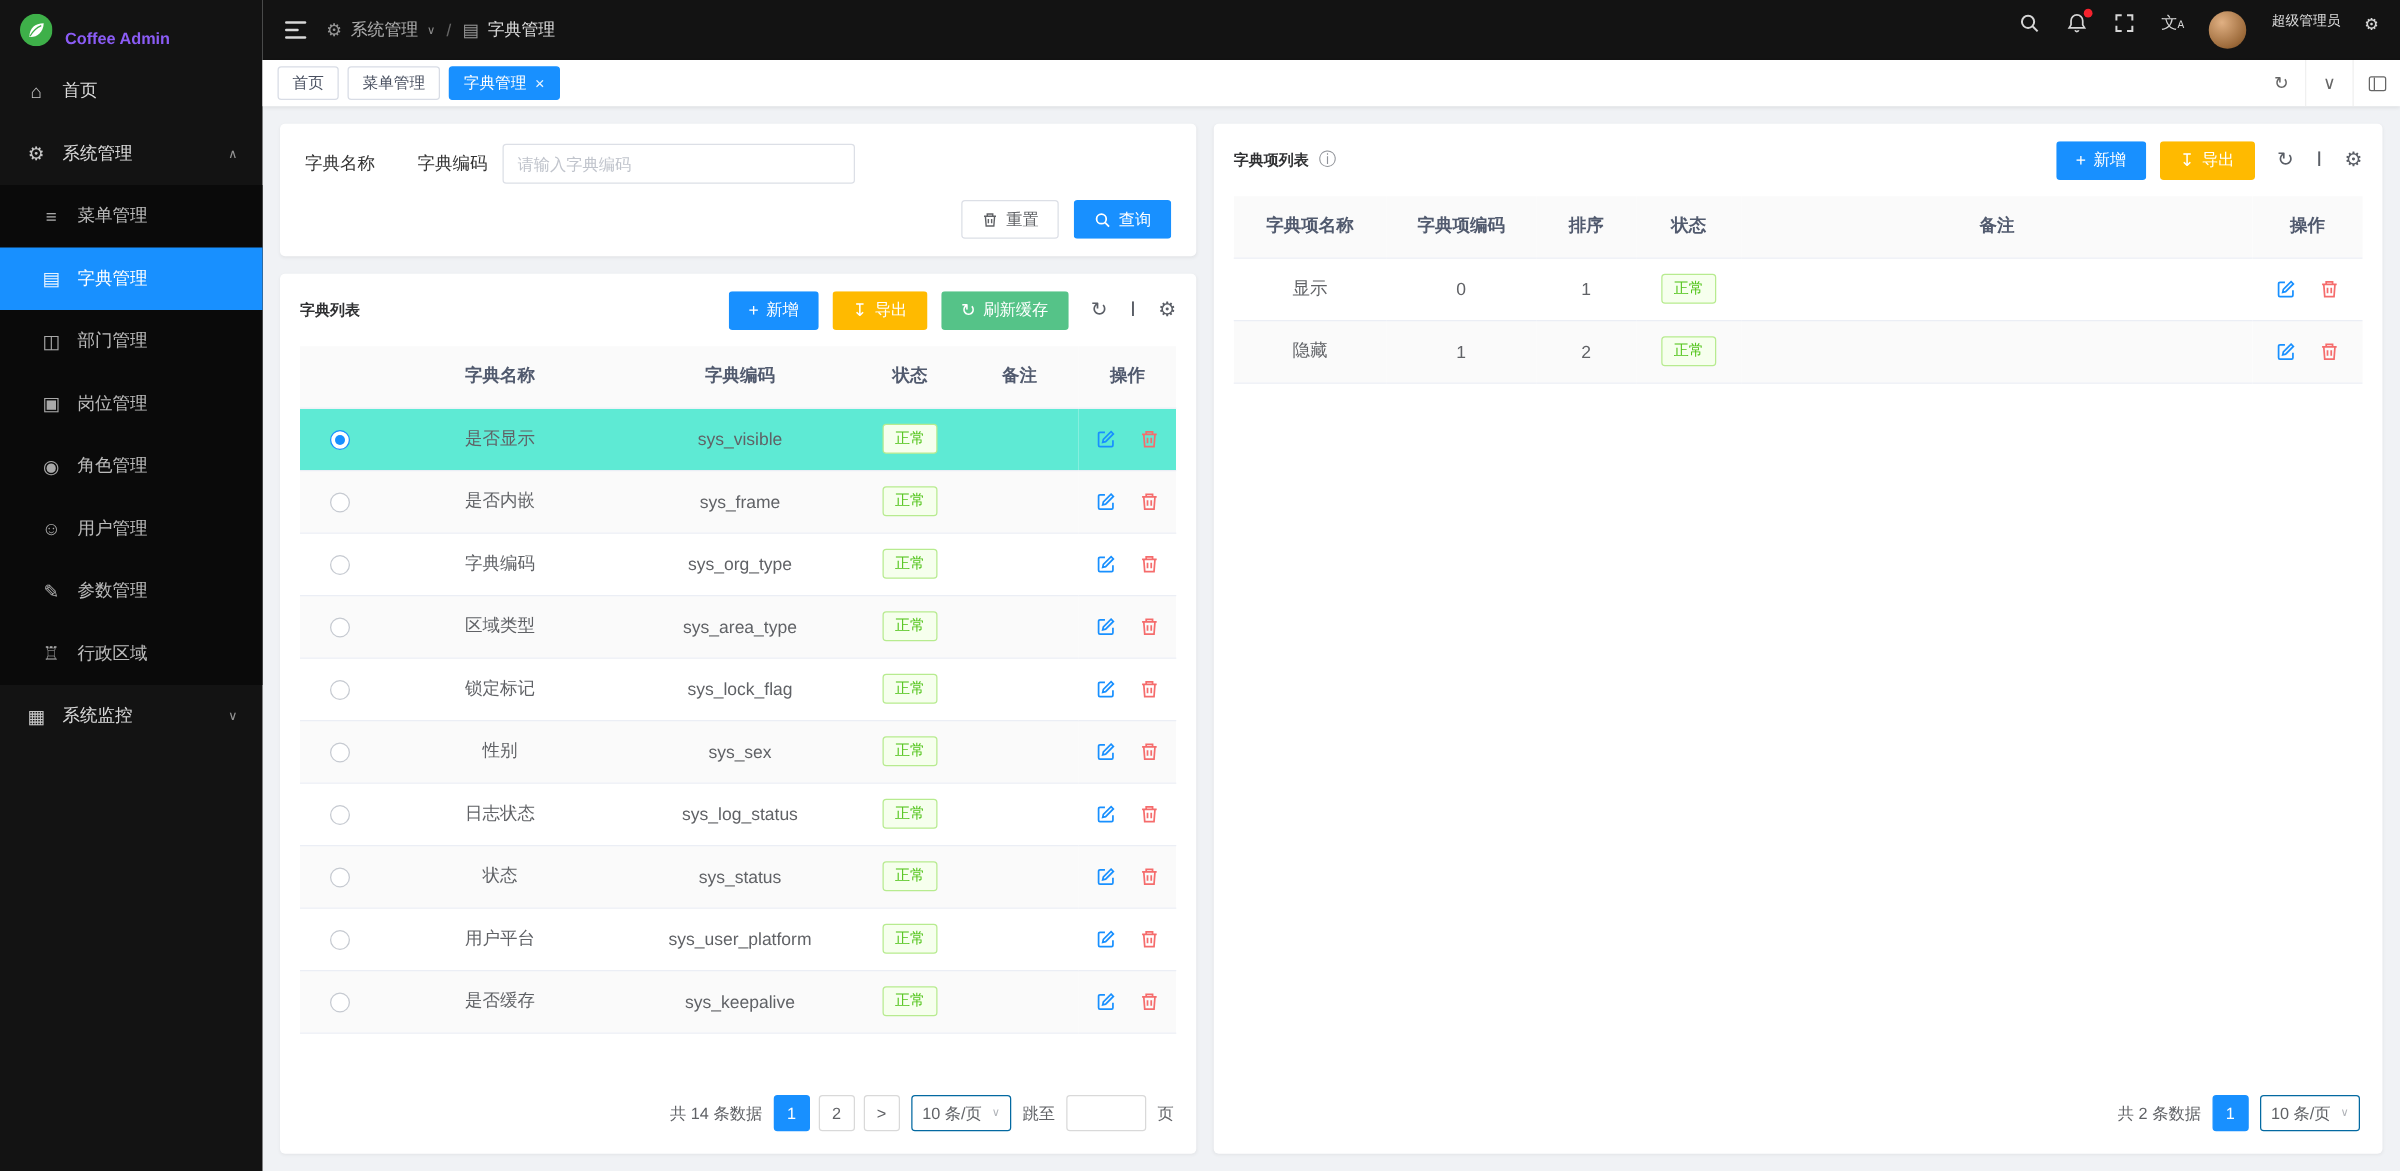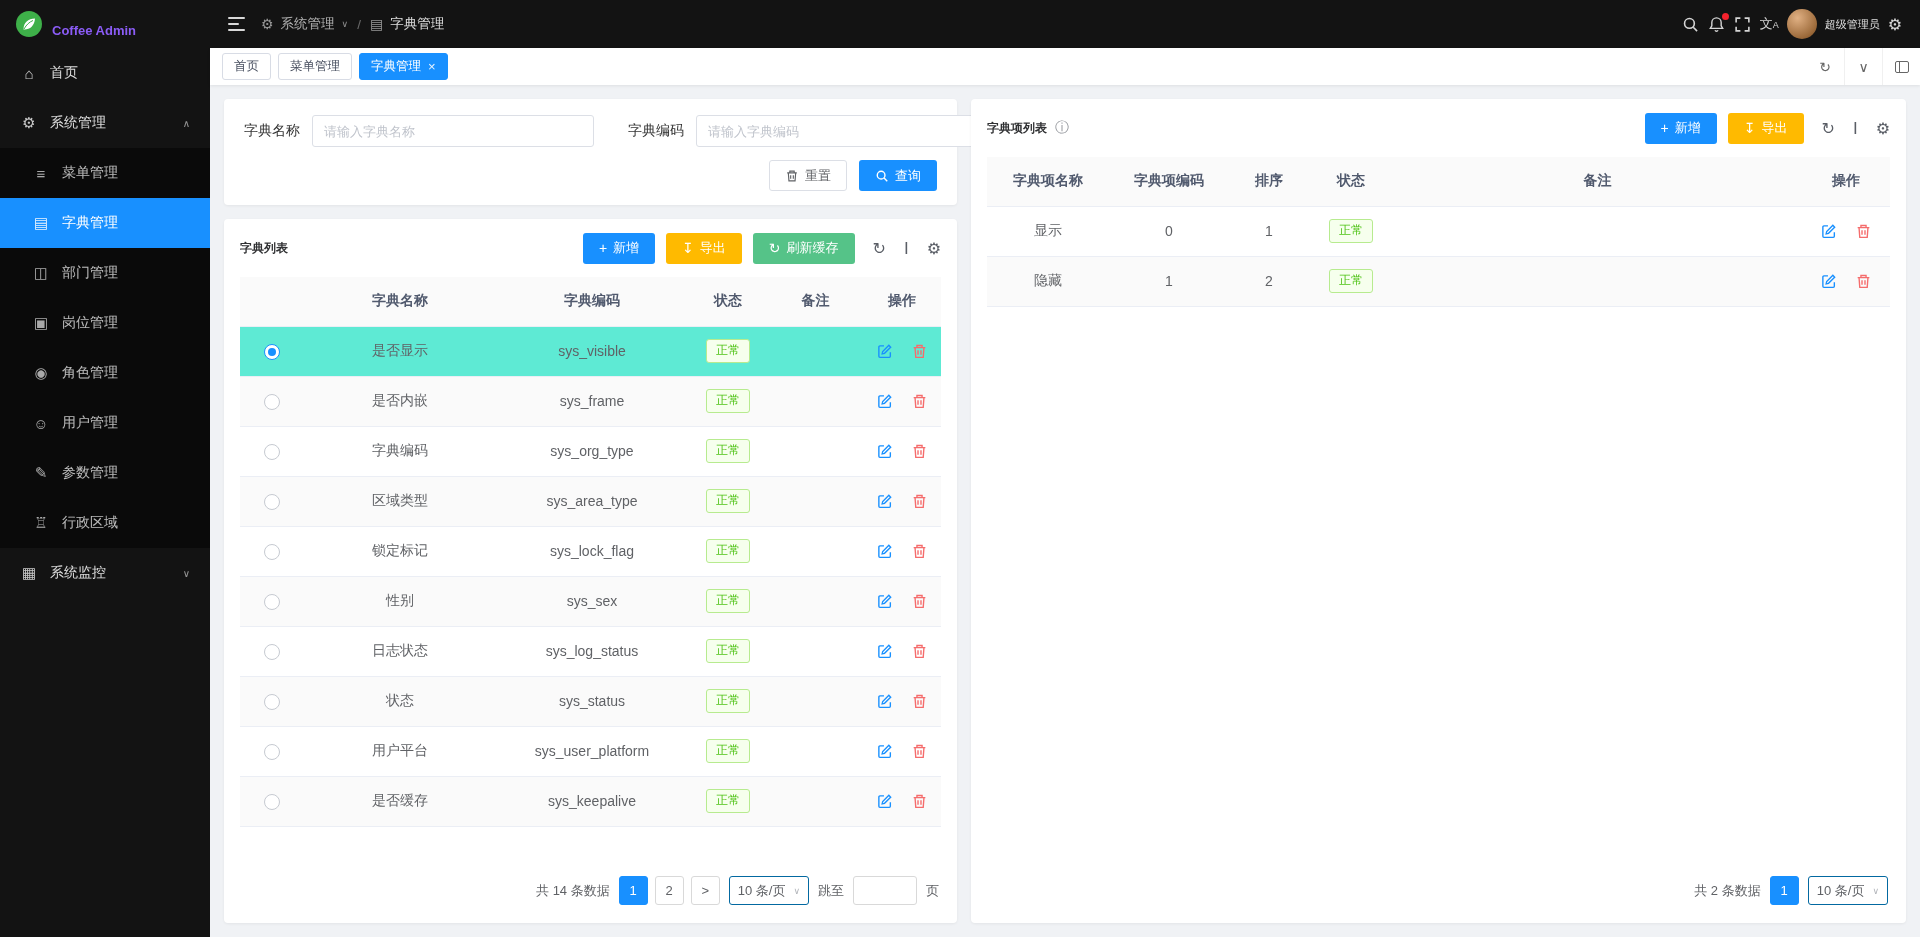--- a/index.html
+++ b/index.html
@@ -29,21 +29,21 @@
   
   .topbar { height:48px; flex-shrink:0; background:#131313; display:flex; align-items:center; padding:0 18px; gap:16px; color:rgba(255,255,255,.65); }
   .hamburger { display:inline-flex; flex-direction:column; gap:4px; cursor:pointer; }
   .hamburger i { display:block; width:17px; height:2px; background:#d8d8d8; border-radius:1px; }
   .hamburger i.short { width:11px; }
   .breadcrumb { display:flex; align-items:center; gap:7px; font-size:13.5px; }
   .bc-ic { font-size:14px; opacity:.85; }
   .bc-caret { font-size:9px; opacity:.8; }
   .bc-sep { opacity:.55; margin:0 2px; }
   .bc-current { color:rgba(255,255,255,.85); }
-  .topbar-right { margin-left:auto; display:flex; align-items:center; gap:8px; color:#d6d6d6; }
+  .topbar-right { margin-left:auto; display:flex; align-items:flex-start; gap:20px; color:#d6d6d6;font-family:Liberation Mono, monospace; }
   .tb-ic { width:18px; height:18px; display:inline-flex; align-items:center; justify-content:center; cursor:pointer; position:relative; }
   .tb-ic svg { width:17px; height:17px; stroke:#d6d6d6; }
   .bell-dot { position:absolute; top:-2px; right:-3px; width:7px; height:7px; border-radius:50%; background:#f5222d; }
   .trans { font-size:13px; cursor:pointer; color:#d6d6d6; letter-spacing:0; }
   .trans small { font-size:9px; }
   .avatar { width:30px; height:30px; border-radius:50%; background:radial-gradient(circle at 35% 30%, #e0b083, #9c6a3a 70%, #6e441d); cursor:pointer; flex-shrink:0; }
   .username { color:rgba(255,255,255,.85); font-size:11px; white-space:nowrap; }
   .tb-gear { font-size:16px; cursor:pointer; }
 
   
@@ -258,21 +258,20 @@
     </div>
 
     <div class="content">
 
       <div class="left-col">
 
         <div class="card search-card">
           <div class="search-row">
             <div class="field">
               <span class="field-label">字典名称</span>
-              <input class="input" placeholder="请输入字典名称" style="">
             </div>
             <div class="field">
               <span class="field-label">字典编码</span>
               <input class="input" placeholder="请输入字典编码" style="">
             </div>
           </div>
           <div class="search-btns">
             <button class="btn btn-default">
               <svg viewBox="0 0 16 16" fill="none" stroke="#606266" stroke-width="1.3">
                   <path d="M2.5 4.5h11M5.5 4.5v-2h5v2M3.8 4.5l.7 9h7l.7-9M6.5 7v4M9.5 7v4"></path>

